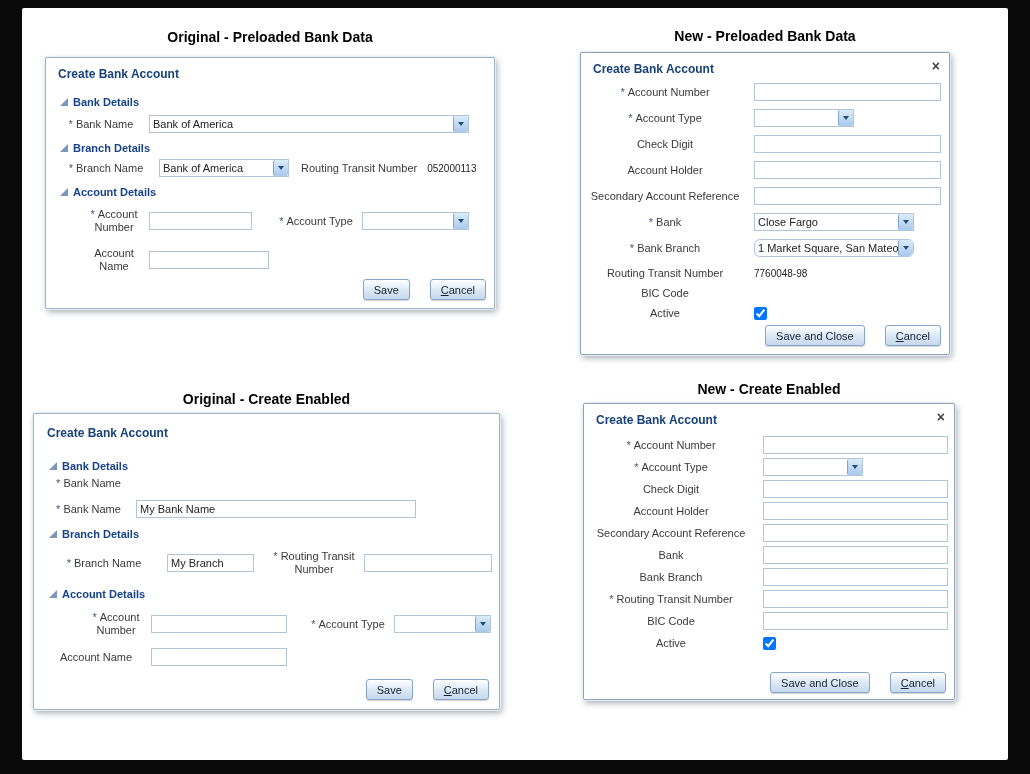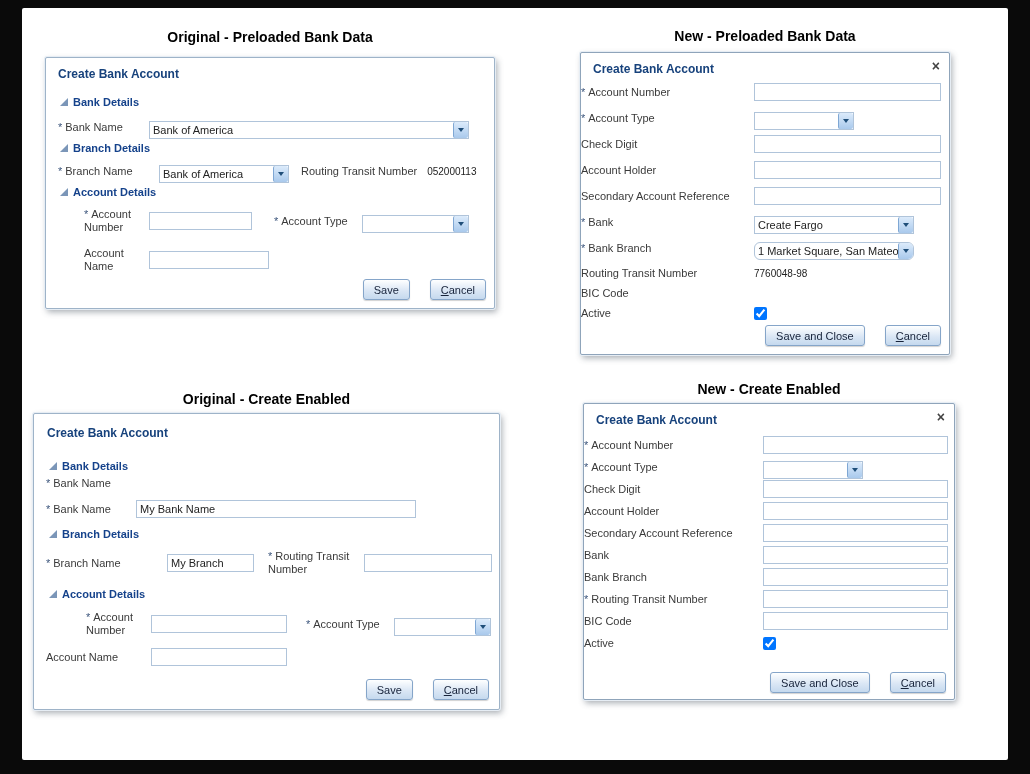--- a/index.html
+++ b/index.html
@@ -29,30 +29,30 @@
     font-size:12px; font-weight:bold; color:#17427c; white-space:nowrap;
   }
   .close-x {
     position:absolute; right:9px; top:6px; font-size:14px; line-height:14px;
     color:#444; cursor:pointer; font-weight:bold;
   }
   .section { position:absolute; display:flex; align-items:center; gap:5px; cursor:pointer; }
   .tri { width:0; height:0; border-left:8px solid transparent; border-bottom:8px solid #7b96b8; }
   .section-label { font-size:11px; font-weight:bold; color:#15428b; white-space:nowrap; }
   .row { position:absolute; display:flex; align-items:center; }
-  .lbl { font-size:11px; color:#3a3a3a; text-align:left; line-height:13px; flex:none; }
+  .lbl { font-size:11px; color:#3a3a3a; text-align:center; line-height:13px; flex:none; }
   .req { color:#3c557c; margin-right:3px; }
   .tf {
     height:18px; border:1px solid #b0c4da; background:#fff;
     font-family:"Liberation Sans", sans-serif; font-size:11px; color:#222;
     padding:0 3px; flex:none;
   }
   .combo {
     display:flex; align-items:stretch; height:18px;
-    border:1px solid #b0c4da; background:#fff; flex:none; overflow:hidden;margin-top:6px;
+    border:1px solid #b0c4da; background:#fff; flex:none; overflow:hidden;
   }
   .combo-val {
     flex:1 1 auto; font-size:11px; color:#222; line-height:16px; padding:0 3px;
     white-space:nowrap; overflow:hidden;
   }
   .combo-btn {
     flex:none; width:15px; cursor:pointer;
     background:linear-gradient(#dcebfb,#a9c9ec);
     border-left:1px solid #7fa7d4; border-radius:2px;
     display:flex; align-items:center; justify-content:center;
@@ -173,21 +173,21 @@
       <span class="lbl lblw168">Account Holder</span>
       <input class="tf" style="width: 187px;" value="">
     </div>
     <div class="frow">
       <span class="lbl lblw168">Secondary Account Reference</span>
       <input class="tf" style="width: 187px;" value="">
     </div>
     <div class="frow">
       <span class="lbl lblw168"><span class="req">*</span><span>Bank</span></span>
       <div class="combo" style="width:160px;">
-        <span class="combo-val">Create Fargo</span>
+        <span class="combo-val">Close Fargo</span>
         <span class="combo-btn"></span>
       </div>
     </div>
     <div class="frow">
       <span class="lbl lblw168"><span class="req">*</span><span>Bank Branch</span></span>
       <div class="combo" style="width:160px;border-radius:6px;">
         <span class="combo-val">1 Market Square, San Mateo</span>
         <span class="combo-btn"></span>
       </div>
     </div>

